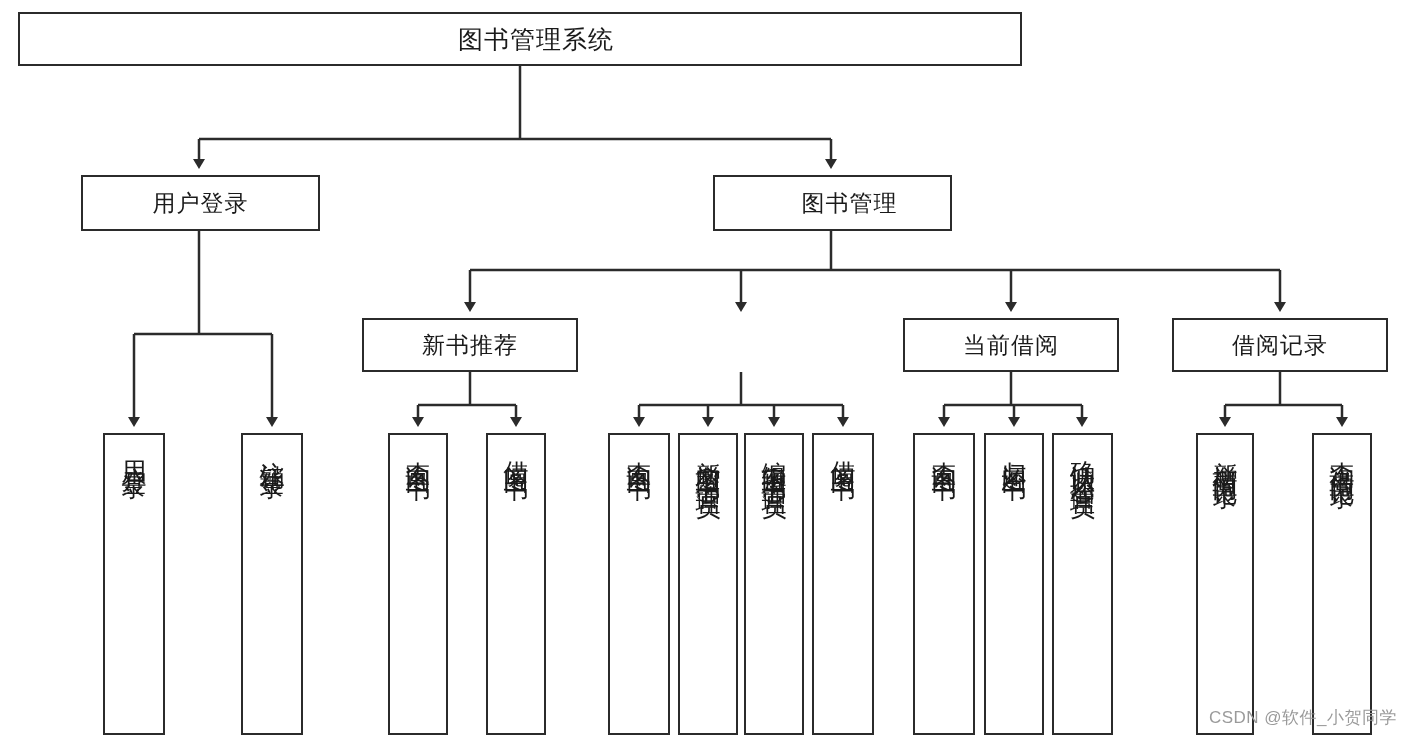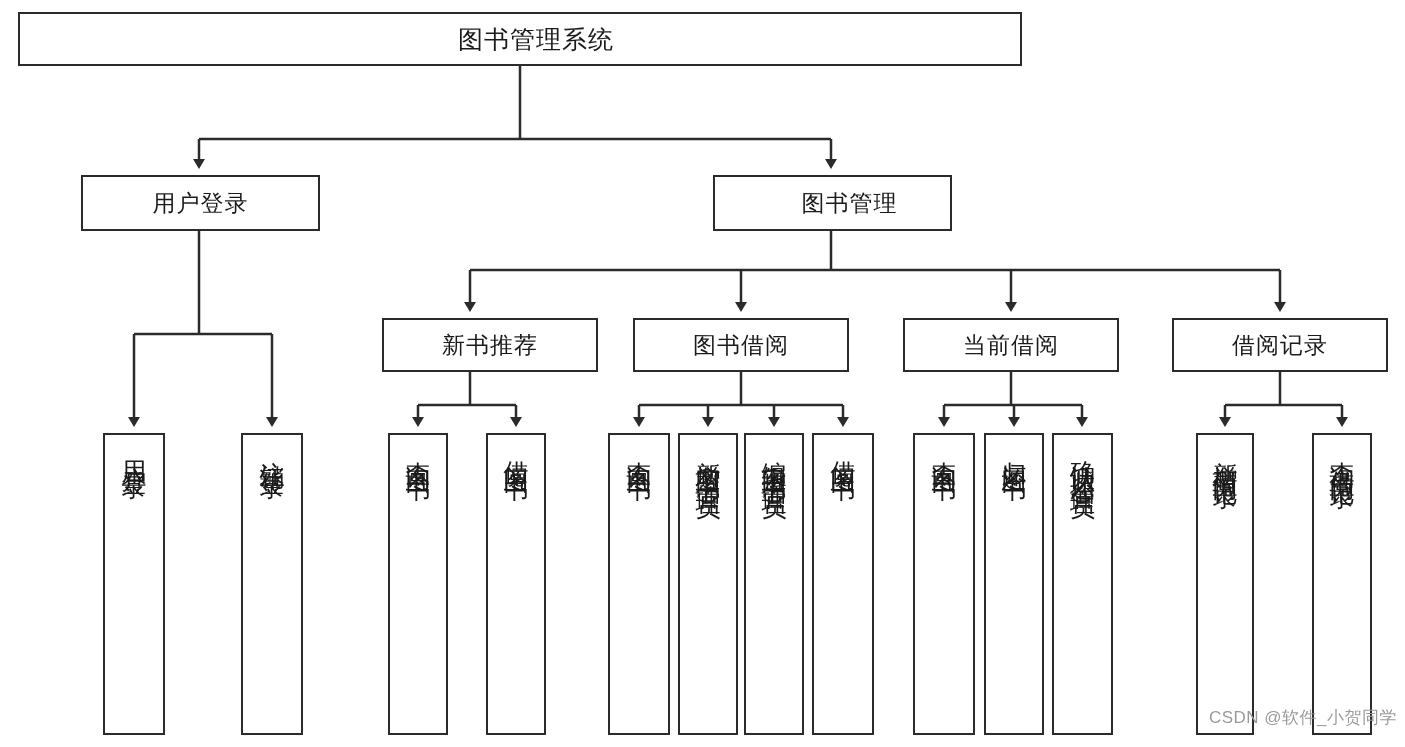--- a/index.html
+++ b/index.html
@@ -129,25 +129,22 @@
     <span class="label">图书管理系统</span>
   </div>
 
   <div class="node horizontal" style="left:81px; top:175px; width:239px; height:56px;">
     <span class="label">用户登录</span>
   </div>
   <div class="node horizontal" style="left:713px; top:175px; width:239px; height:56px;padding-left:34px;">
     <span class="label">图书管理</span>
   </div>
 
-  <div class="node horizontal" style="left:382px; top:318px; width:216px; height:54px;">
+  <div class="node horizontal" style="left:362px; top:318px; width:216px; height:54px;">
     <span class="label">新书推荐</span>
-  </div>
-  <div class="node horizontal" style="left:633px; top:318px; width:216px; height:54px;">
-    <span class="label">图书借阅</span>
   </div>
   <div class="node horizontal" style="left:903px; top:318px; width:216px; height:54px;">
     <span class="label">当前借阅</span>
   </div>
   <div class="node horizontal" style="left:1172px; top:318px; width:216px; height:54px;">
     <span class="label">借阅记录</span>
   </div>
 
   <div class="node vertical" style="left:103px; top:433px; width:62px; height:302px;">
     <span class="label">用户登录</span>

